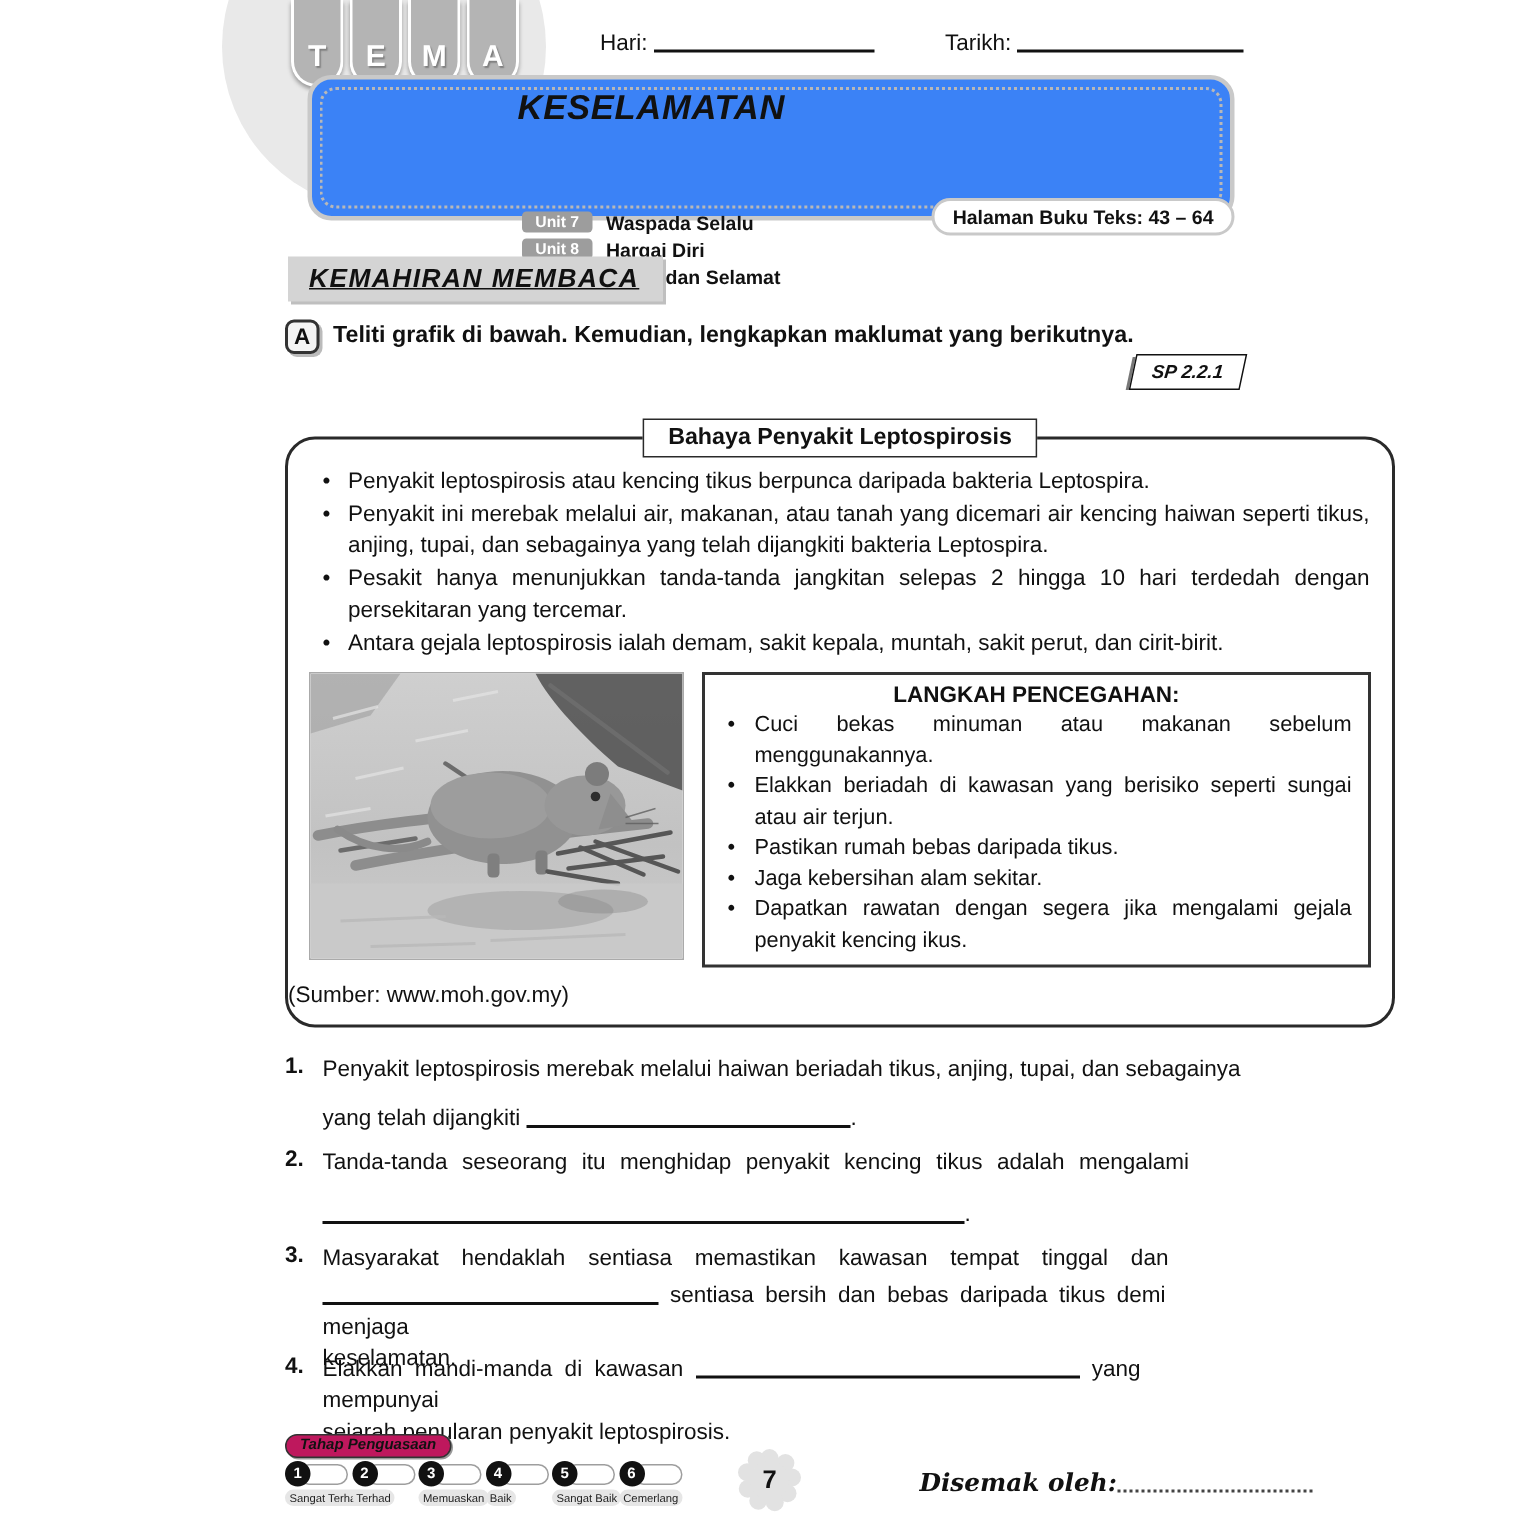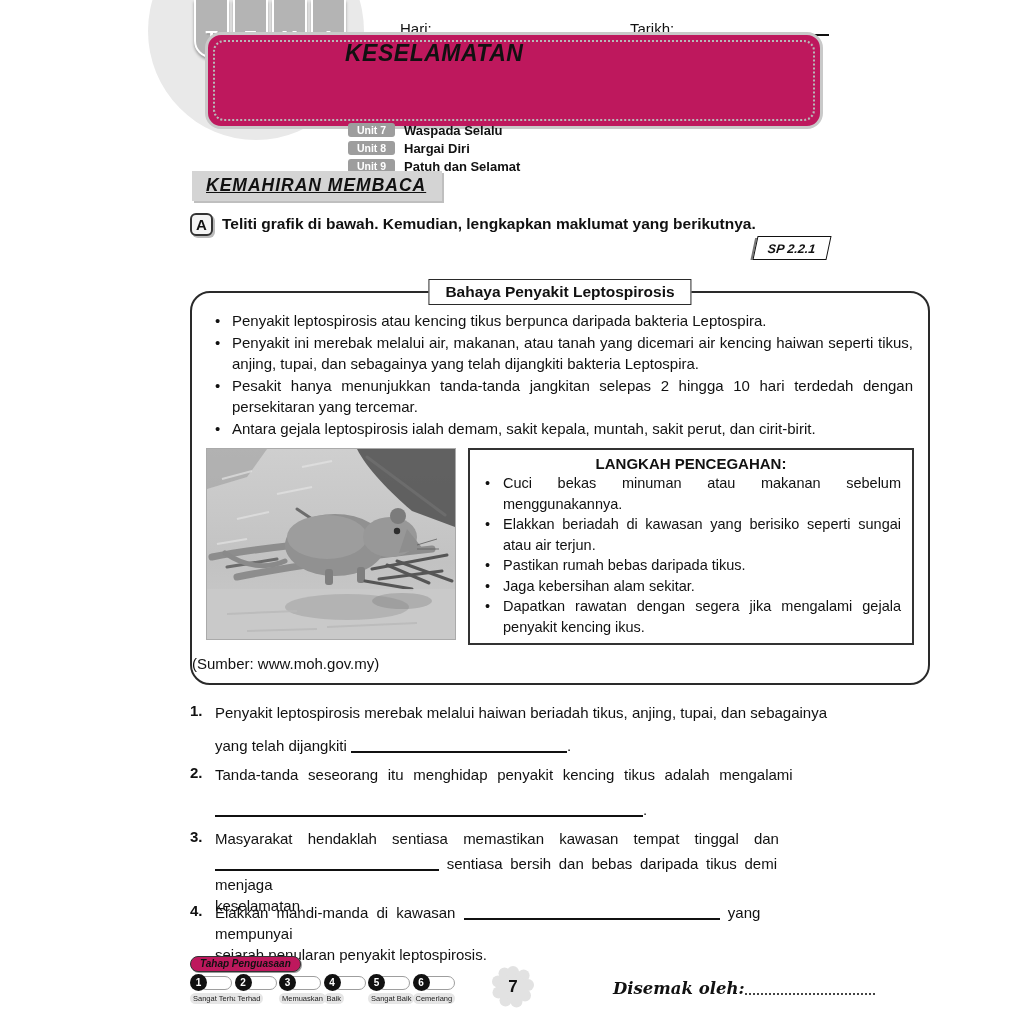--- a/index.html
+++ b/index.html
@@ -20,22 +20,22 @@
   .tema-number { position:absolute; left:224px; top:46px; font-size:74px; font-weight:900;
     transform:rotate(-5deg); letter-spacing:-2px; }
 
   
   .hari { position:absolute; left:400px; top:20px; font-size:15px; }
   .tarikh { position:absolute; left:630px; top:20px; font-size:15px; }
   .writein { display:inline-block; border-bottom:2px solid #111; height:14px;
     vertical-align:baseline; margin-bottom:-2px; }
 
   
-  .theme-box { position:absolute; left:205px; top:32px; width:618px; height:97px;
-    border:3px solid #c9c9c9; border-radius:16px; background:#be185d; }
+  .theme-box { position:absolute; left:205px; top:50px; width:618px; height:97px;
+    border:3px solid #c9c9c9; border-radius:16px; background:#3b82f6; }
   .theme-dotted { position:absolute; inset:5px; border:2px dotted #b8b8b8; border-radius:11px; }
   .theme-title { position:absolute; left:137px; top:5px; font-size:23px; font-weight:900;
     font-style:italic; letter-spacing:.5px; }
   .units { position:absolute; left:140px; top:40px;margin-top:47px; }
   .unit-row { display:flex; align-items:center; height:16px; margin-bottom:2px; }
   .unit-badge { width:47px; height:14px; background:#9d9d9d; border-radius:3px; color:#fff;
     font-size:10.5px; font-weight:bold; display:flex; align-items:center; justify-content:center; }
   .unit-label { margin-left:9px; font-size:13px; font-weight:600; }
   .page-ref { position:absolute; right:-3px; bottom:-13px; background:#fff;
     border:2.5px solid #c9c9c9; border-radius:14px; padding:3px 12px;
@@ -153,20 +153,21 @@
       </div>
       <div class="unit-row">
         <span class="unit-badge">Unit 8</span>
         <span class="unit-label">Hargai Diri</span>
       </div>
       <div class="unit-row">
         <span class="unit-badge">Unit 9</span>
         <span class="unit-label">Patuh dan Selamat</span>
       </div>
     </div>
+    <div class="page-ref">Halaman Buku Teks: 43 – 64</div>
   </div>
 
   <div class="skill-bar">KEMAHIRAN MEMBACA</div>
   <div class="part-row">
     <div class="part-box">A</div>
     <div class="part-text">Teliti grafik di bawah. Kemudian, lengkapkan maklumat yang berikutnya.</div>
   </div>
   <div class="sp-badge">
     <span>SP 2.2.1</span>
   </div>

